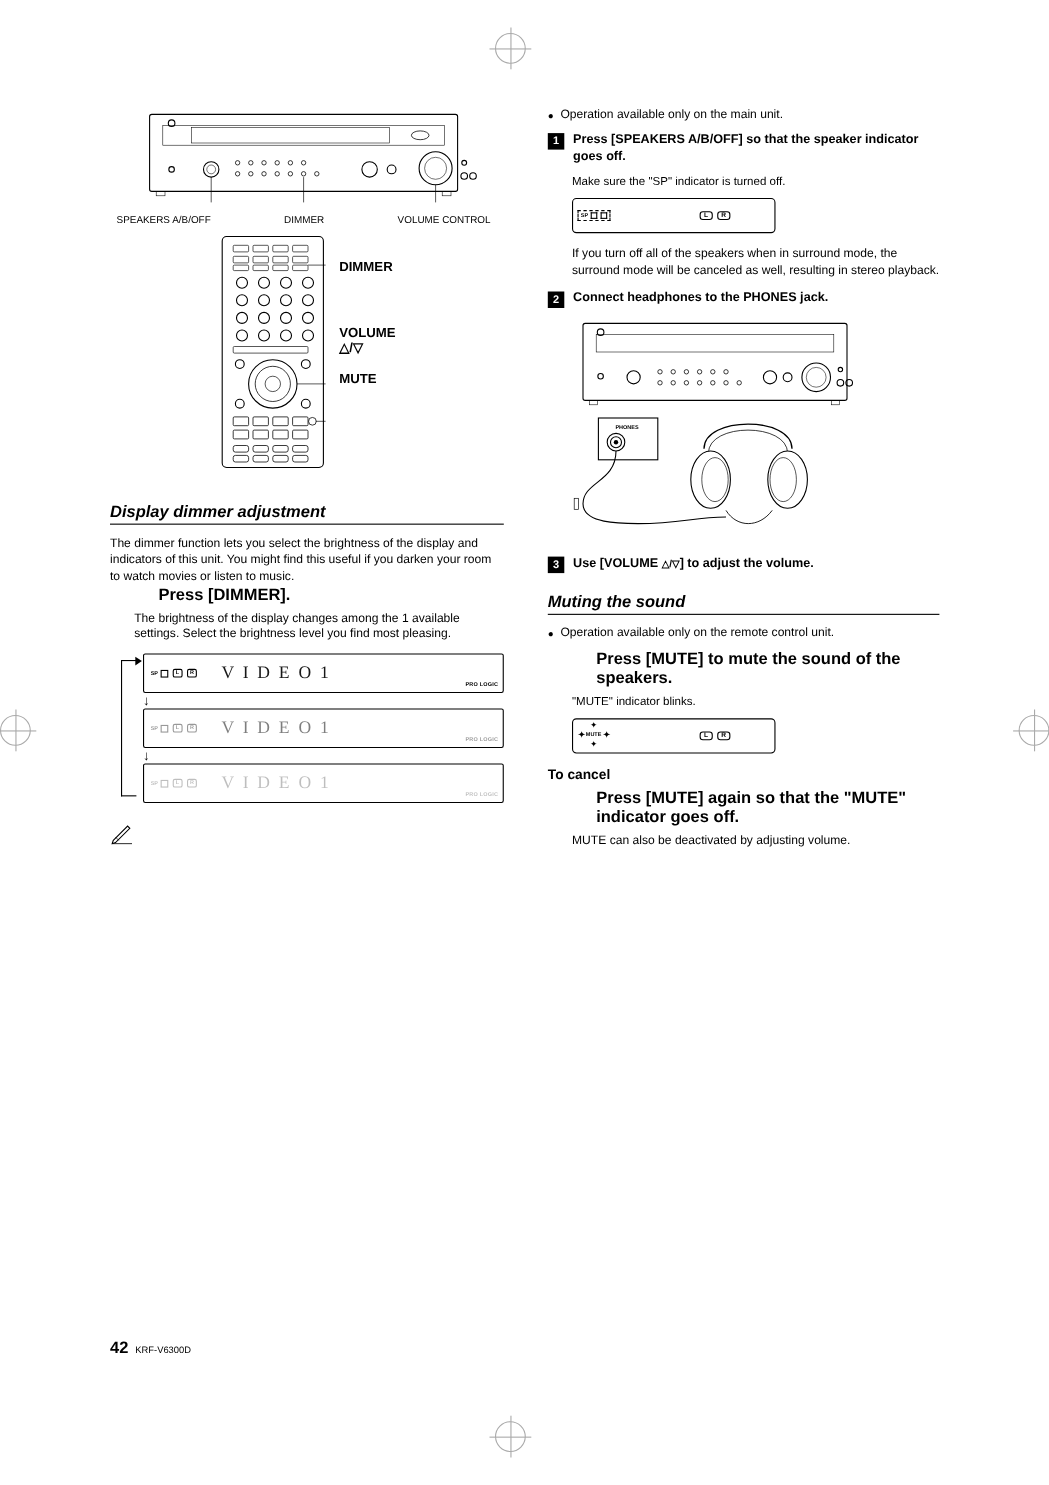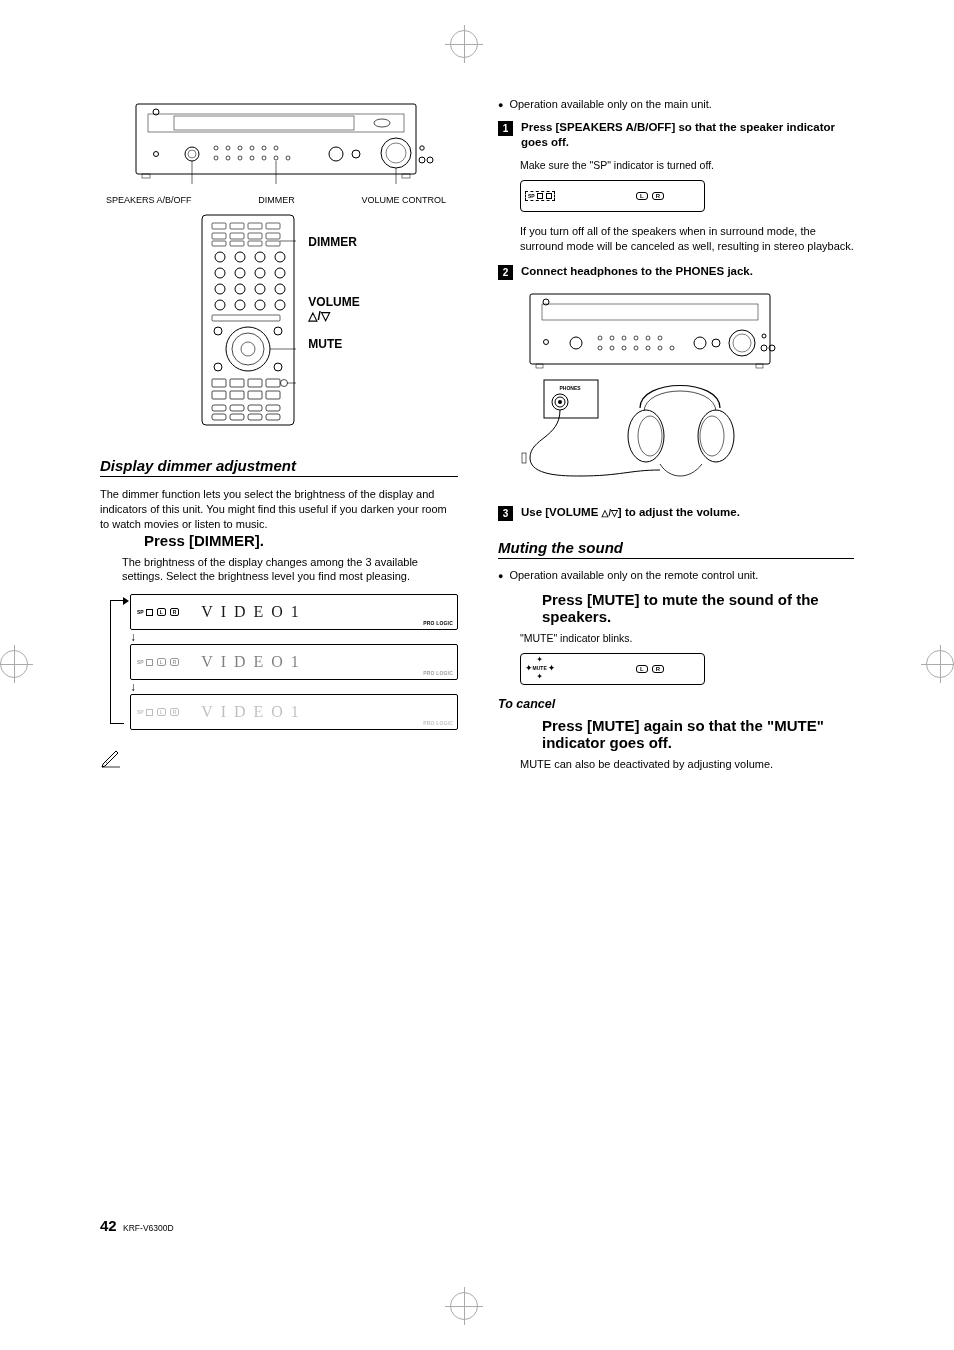--- a/index.html
+++ b/index.html
@@ -49,21 +49,20 @@
     padding-bottom: 2px;
     margin-bottom: 10px;
   }
   .body-text { font-size: 11px; line-height: 1.35; margin-bottom: 0; }
   .instruction { font-size: 15px; font-weight: 700; margin-bottom: 6px; margin-left: 44px; }
   .indent { margin-left: 22px; font-size: 11px; line-height: 1.35; margin-bottom: 10px; }
   .indent-small { margin-left: 22px; font-size: 10.5px; line-height: 1.35; margin-bottom: 8px; }
   .sub-title {
     font-size: 12.5px;
     font-weight: 700;
-    font-style: italic;
     margin-top: 10px;
     margin-bottom: 6px;
   }
   .bullet-line { display: flex; gap: 6px; align-items: flex-start; margin-bottom: 8px; font-size: 11px; }
   .disc { font-size: 9px; line-height: 14px; }
   .step-row { display: flex; gap: 8px; align-items: flex-start; margin-bottom: 8px; }
   .step-num {
     min-width: 15px; height: 15px; background: #000; color: #fff;
     font-size: 10px; font-weight: 700;
     display: flex; align-items: center; justify-content: center;
@@ -290,21 +289,21 @@
           <div style="margin-top:22px;">DIMMER</div>
           <div style="margin-top:44px;margin-bottom:6px;">VOLUME</div>
           <div class="updown" style="margin-top:-6px;margin-bottom:0;">△/▽</div>
           <div style="margin-top:14px;">MUTE</div>
         </div>
       </div>
 
       <h2 class="section-title">Display dimmer adjustment</h2>
       <p class="body-text">The dimmer function lets you select the brightness of the display and indicators of this unit. You might find this useful if you darken your room to watch movies or listen to music.</p>
       <p class="instruction">Press [DIMMER].</p>
-      <p class="indent">The brightness of the display changes among the 3 available settings. Select the brightness level you find most pleasing.</p>
+      <p class="indent">The brightness of the display changes among the 1 available settings. Select the brightness level you find most pleasing.</p>
 
       
       <div style="position:relative; margin-left:30px; margin-bottom:16px;">
         <div class="loop-arrow"></div>
         <div class="bright-row" style="opacity:1;">
           <span class="spA"><span>SP</span><span class="box"></span></span>
           <span class="lrbox">L</span>
             <span class="lrbox">R</span>
           <span class="seg" style="opacity:0.9">V I D E O 1</span>
           <span class="prologic">PRO LOGIC</span>

